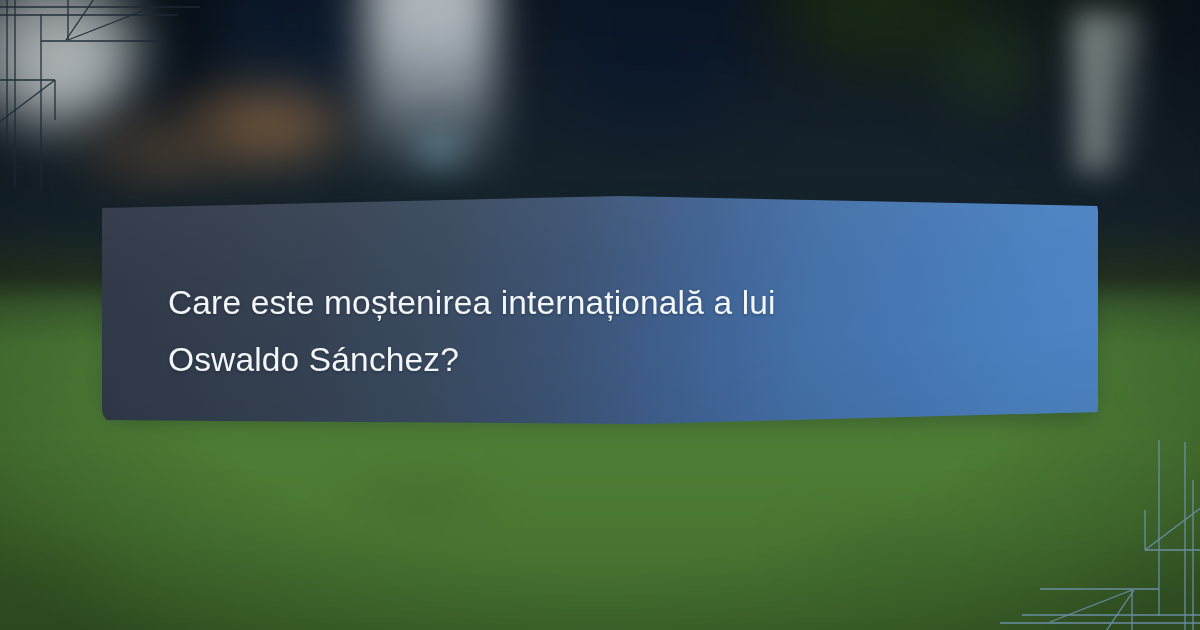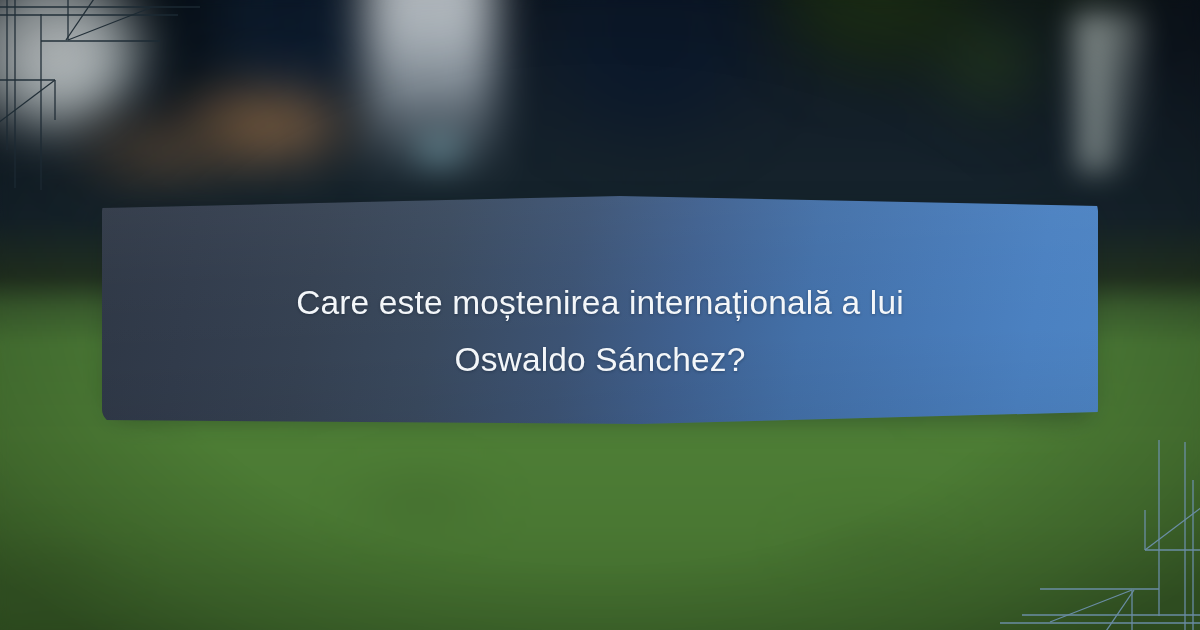--- a/index.html
+++ b/index.html
@@ -273,21 +273,20 @@
        rgba(255,255,255,0.045) 0%,
        rgba(255,255,255,0.012) 34%,
        rgba(0,0,0,0.00) 62%,
        rgba(0,0,0,0.055) 100%);
   }
 
   .question {
     position: absolute;
     left: 0; right: 0;
     top: 78px;
-    text-align: center;
     color: #f3f6f9;
     font-family: "Liberation Sans", sans-serif;
     font-size: 33.5px;
     font-weight: 400;
     line-height: 57px;
     letter-spacing: 0.15px;
     padding: 0 66px;
     text-shadow: 0 1px 3px rgba(10,20,34,0.35);
     white-space: pre-line;
   }

